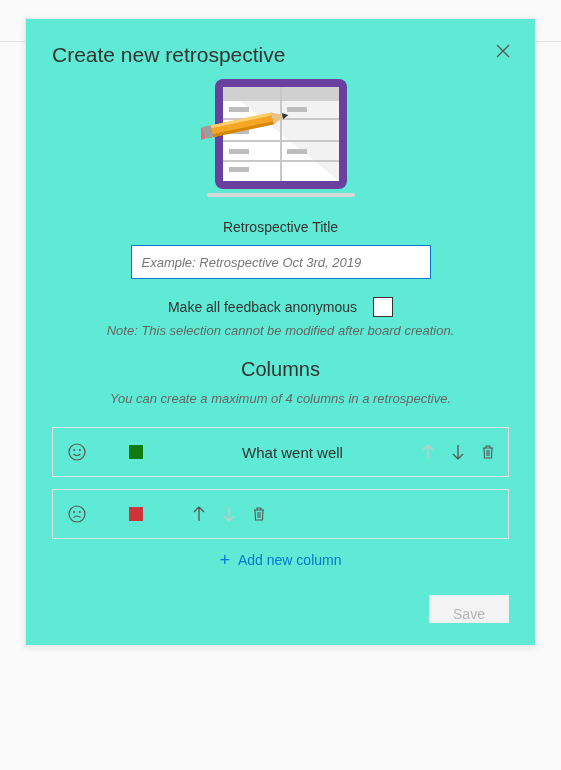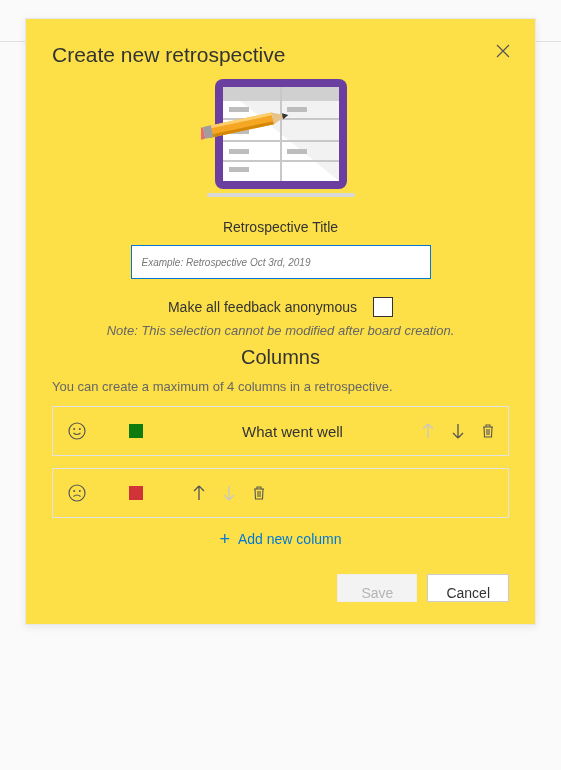--- a/index.html
+++ b/index.html
@@ -14,21 +14,21 @@
     .sep {
       position: absolute;
       left: 0; right: 0; top: 41px;
       height: 1px;
       background: #e0e0e0;
     }
     .dialog {
       position: relative;
       width: 511px;
       margin: 0 auto;
-      background: #fde047;
+      background: #5eead4;
       border: 1px solid #e8e8e8;
       box-shadow: 0 2px 8px rgba(0,0,0,.08);
       padding: 24px 26px 22px;
       z-index: 2;
     }
     .close {
       position: absolute;
       top: 18px; right: 18px;
       width: 28px; height: 28px;
       display: flex; align-items: center; justify-content: center;
@@ -55,21 +55,21 @@
     }
     .title-input-wrap {
       display: flex;
       justify-content: center;
       margin-bottom: 18px;
     }
     .title-input {
       width: 300px;
       height: 34px;
       border: 1px solid #0078d4;
-      font-size: 10px;
+      font-size: 13px;
       padding: 0 10px;
       color: #333;
       font-style: italic;
       outline: none;
     }
     .title-input::placeholder { color: #777; font-style: italic; }
     .anon-row {
       display: flex;
       align-items: center;
       justify-content: center;
@@ -82,33 +82,34 @@
       border: 1px solid #333;
       background: #fff;
       cursor: pointer;
     }
     .note {
       text-align: center;
       font-style: italic;
       font-size: 13px;
       color: #666;
       margin-top: 6px;
-      margin-bottom: 8px;
+      margin-bottom: 20px;
     }
     .columns-heading {
       text-align: center;
       font-size: 20px;
       color: #333;
       margin-bottom: 10px;
     }
     .columns-note {
-      text-align: left;
+      text-align: center;
+      font-style: italic;
       font-size: 13px;
       color: #666;
-      margin-bottom: 12px;
+      margin-bottom: 21px;
     }
     .column-row {
       border: 1px solid #e3e3e3;
       height: 50px;
       display: flex;
       align-items: center;
       margin-bottom: 12px;
       padding: 0 10px 0 14px;
       gap: 22px;
     }
@@ -311,16 +312,15 @@
     </div>
   </div>
 
   <div class="add-row">
     <span class="plus">+</span>
     <span>Add new column</span>
   </div>
 
   <div class="footer">
     <button class="btn primary-disabled">Save</button>
-    <button class="btn">Cancel</button>
   </div>
 
 </div>
 
 </body></html>

